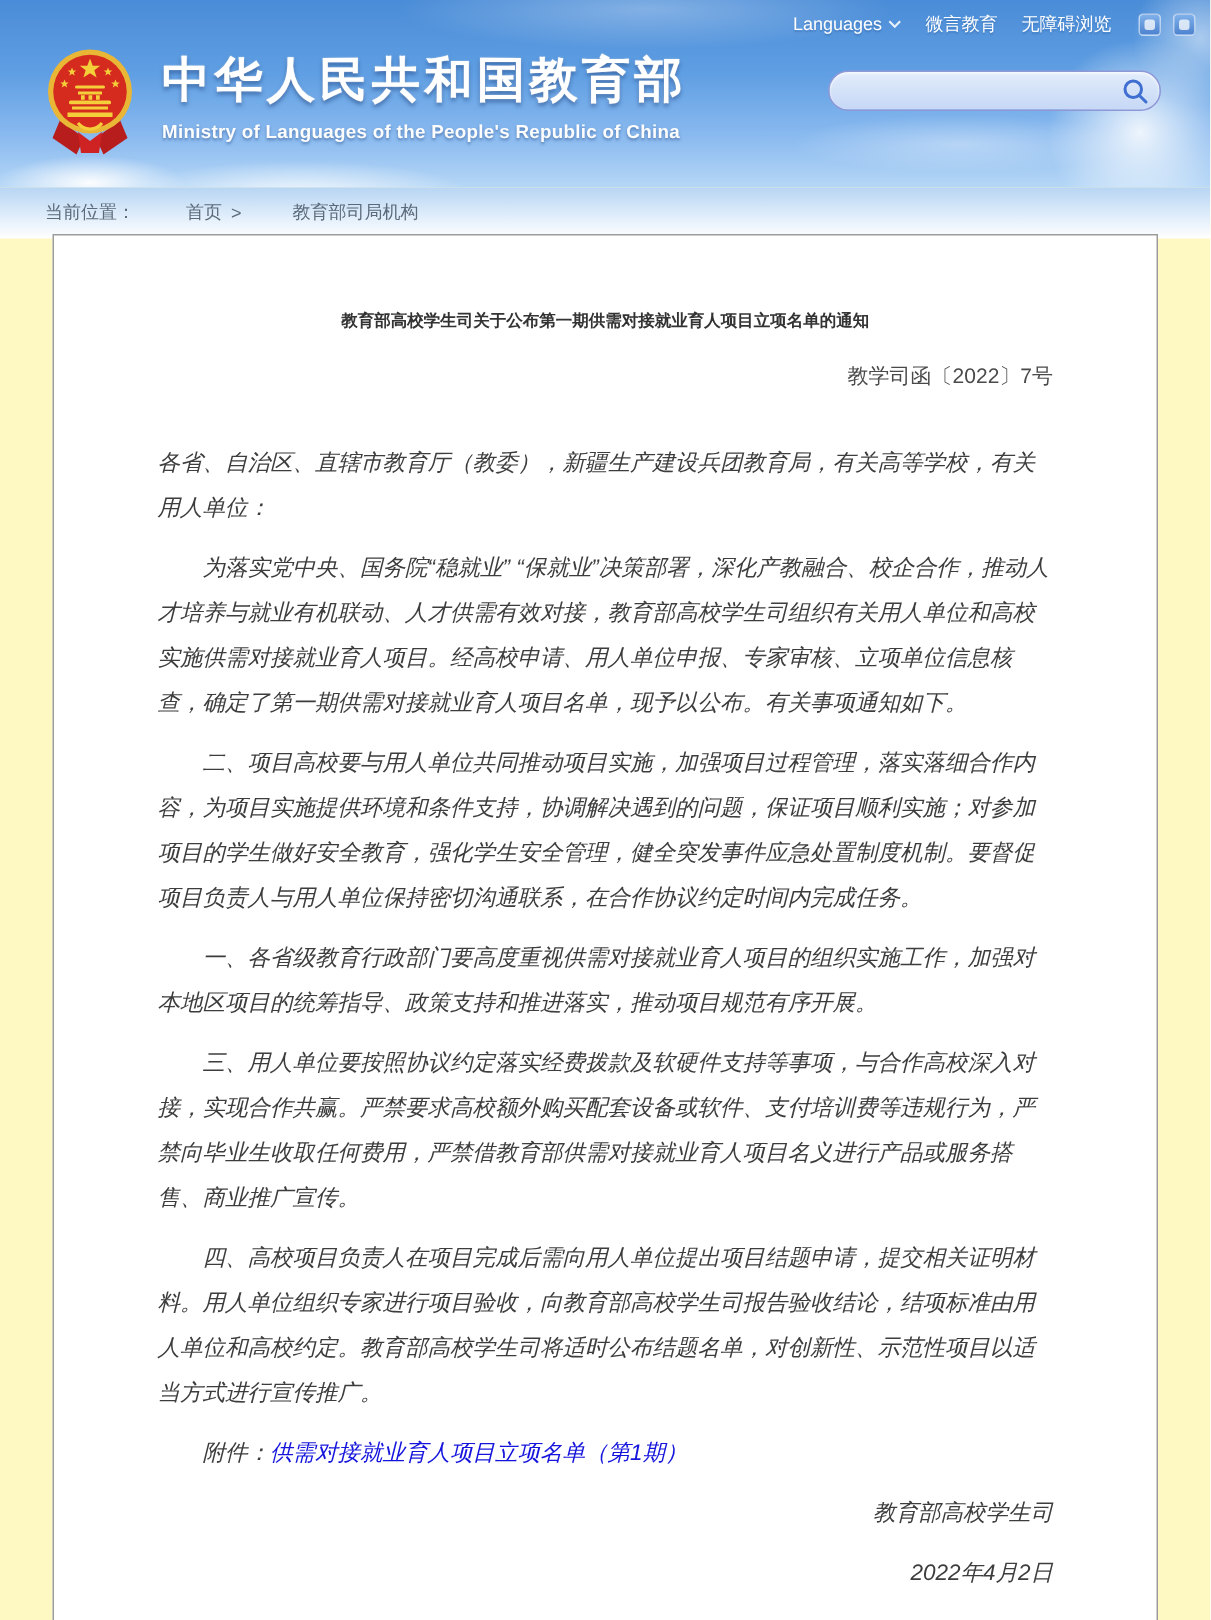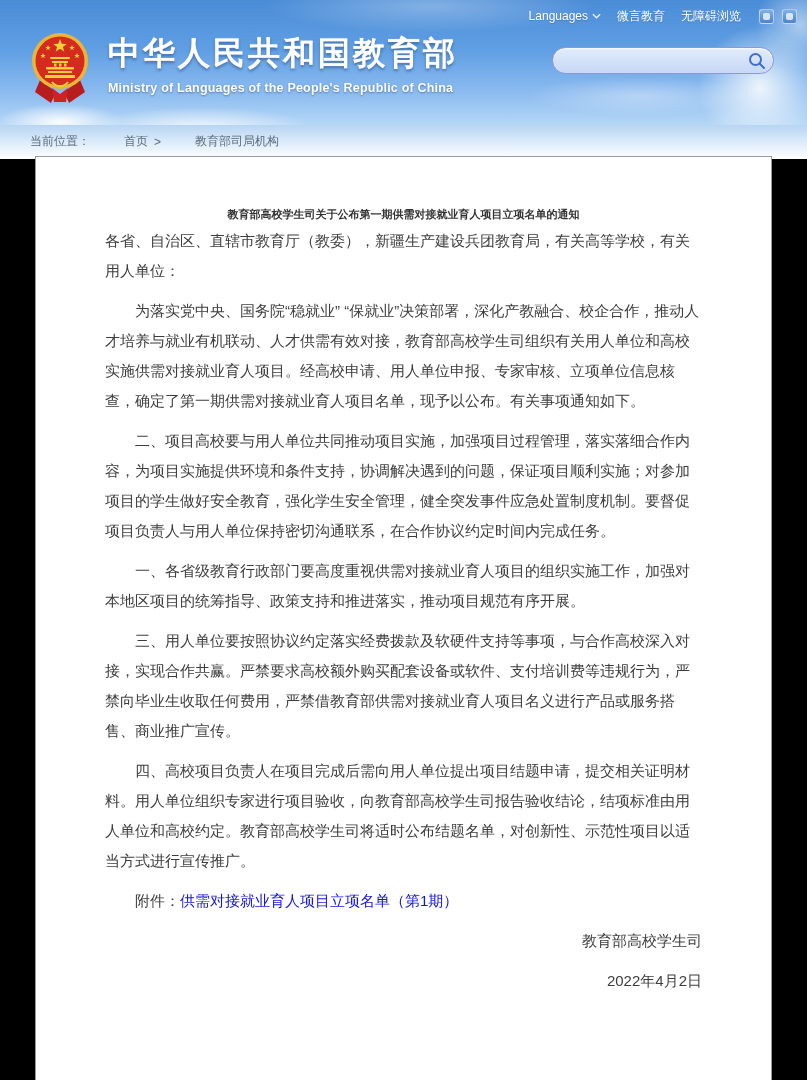--- a/index.html
+++ b/index.html
@@ -1,17 +1,17 @@
 <!DOCTYPE html>
 <html lang="zh"><head>
 <meta charset="utf-8">
 <style>
   * { margin:0; padding:0; box-sizing:border-box; }
   html,body { width:807px; background:#ffffff; font-family:"Liberation Sans","DejaVu Sans",sans-serif; }
-  .page { position:relative; width:807px; height:1080px; overflow:hidden; background:#000000; }
+  .page { position:relative; width:807px; height:1080px; overflow:hidden; background:#fef9c3; }
 
   
   .header {
     position:absolute; top:0; left:0; width:807px; height:125px;
     background:
       radial-gradient(ellipse 90px 26px at 60px 122px, rgba(255,255,255,.95), rgba(255,255,255,0) 70%),
       radial-gradient(ellipse 160px 30px at 200px 128px, rgba(255,255,255,.75), rgba(255,255,255,0) 70%),
       radial-gradient(circle at 760px 88px, rgba(255,255,255,.85), rgba(255,255,255,0) 62px),
       radial-gradient(circle at 800px 25px, rgba(255,255,255,.5), rgba(255,255,255,0) 45px),
       radial-gradient(ellipse 220px 36px at 430px 6px, rgba(255,255,255,.30), rgba(255,255,255,0) 75%),
@@ -75,21 +75,21 @@
   .breadcrumb .crumb-link { color:#5c6b7c; cursor:pointer; text-decoration:none;margin-left:28px; }
 
   
   .content-box {
     position:absolute; top:156px; left:35px; width:737px; height:1400px;
     background:#ffffff; border:1px solid #9c9c9c;
     padding:45px 69px 0 69px;
   }
   .doc-title { text-align:center; font-size:11px; font-weight:bold; color:#333333; line-height:24px; }
   .doc-number { text-align:right; font-size:14px; color:#4a4a4a; margin-top:16px; }
-  .doc-body { font-size:15px; color:#3d3d3d; line-height:30px; }
+  .doc-body { margin-top:34px; font-size:15px; color:#3d3d3d; line-height:30px;font-style:italic; }
   .doc-body p { margin-top:10px; text-indent:2em; }
   .doc-body p.addressee { text-indent:0; margin-top:0; }
   .attach-line { margin-top:12px; text-indent:2em; }
   .attach-line a { color:#1414dc; text-decoration:none; cursor:pointer; }
   .signer { text-align:right; margin-top:18px; text-indent:0; }
   .doc-date { text-align:right; margin-top:18px; text-indent:0; }
 </style>
 </head>
 <body>
 
@@ -159,20 +159,21 @@
   <div class="crumb-band"></div>
   <div class="breadcrumb">
     <span>当前位置：</span>
     <a class="crumb-link">首页</a>
     <span>&gt;</span>
     <a class="crumb-link">教育部司局机构</a>
   </div>
 
   <div class="content-box">
     <div class="doc-title">教育部高校学生司关于公布第一期供需对接就业育人项目立项名单的通知</div>
+    <div class="doc-number">教学司函〔2022〕7号</div>
 
     <div class="doc-body">
       <p class="addressee">各省、自治区、直辖市教育厅（教委），新疆生产建设兵团教育局，有关高等学校，有关用人单位：</p>
       <p>为落实党中央、国务院“稳就业” “保就业”决策部署，深化产教融合、校企合作，推动人才培养与就业有机联动、人才供需有效对接，教育部高校学生司组织有关用人单位和高校实施供需对接就业育人项目。经高校申请、用人单位申报、专家审核、立项单位信息核查，确定了第一期供需对接就业育人项目名单，现予以公布。有关事项通知如下。</p>
       <p>二、项目高校要与用人单位共同推动项目实施，加强项目过程管理，落实落细合作内容，为项目实施提供环境和条件支持，协调解决遇到的问题，保证项目顺利实施；对参加项目的学生做好安全教育，强化学生安全管理，健全突发事件应急处置制度机制。要督促项目负责人与用人单位保持密切沟通联系，在合作协议约定时间内完成任务。</p>
       <p>一、各省级教育行政部门要高度重视供需对接就业育人项目的组织实施工作，加强对本地区项目的统筹指导、政策支持和推进落实，推动项目规范有序开展。</p>
       <p>三、用人单位要按照协议约定落实经费拨款及软硬件支持等事项，与合作高校深入对接，实现合作共赢。严禁要求高校额外购买配套设备或软件、支付培训费等违规行为，严禁向毕业生收取任何费用，严禁借教育部供需对接就业育人项目名义进行产品或服务搭售、商业推广宣传。</p>
       <p>四、高校项目负责人在项目完成后需向用人单位提出项目结题申请，提交相关证明材料。用人单位组织专家进行项目验收，向教育部高校学生司报告验收结论，结项标准由用人单位和高校约定。教育部高校学生司将适时公布结题名单，对创新性、示范性项目以适当方式进行宣传推广。</p>
 
       <p class="attach-line">

